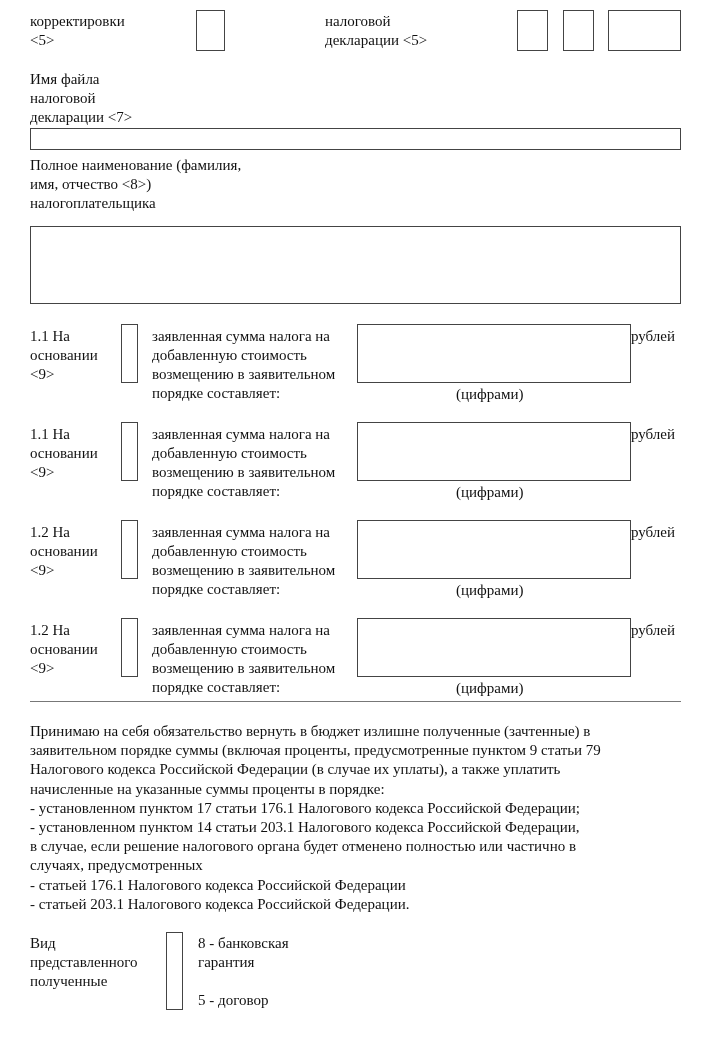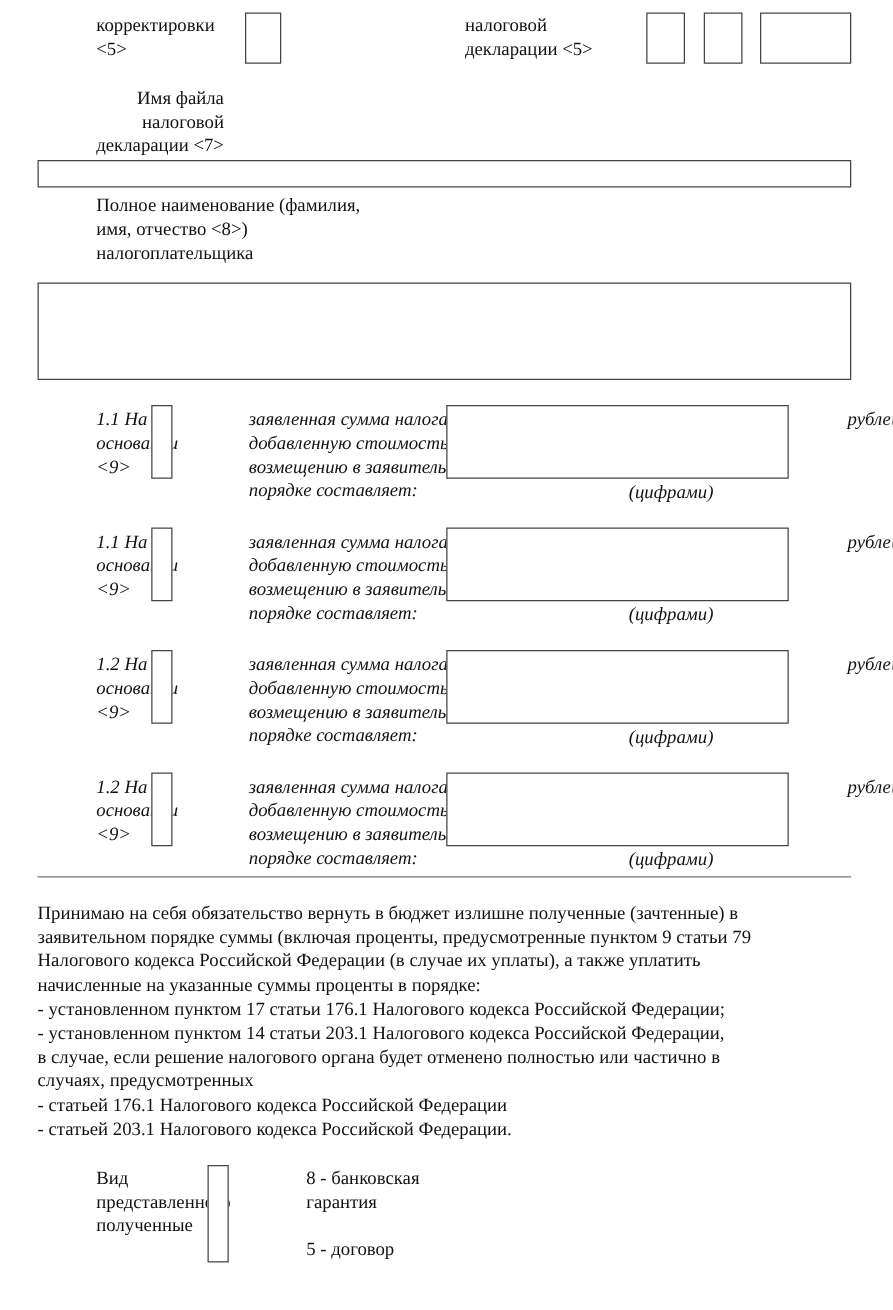--- a/index.html
+++ b/index.html
@@ -1,36 +1,36 @@
 <!DOCTYPE html>
 <html><head>
 <meta charset="utf-8">
 <style>
   html, body { margin:0; padding:0; background:#ffffff; }
   body { width:714px; height:1048px; position:relative; overflow:hidden;
          font-family:"Liberation Serif", "DejaVu Serif", serif; font-size:15px; color:#111; line-height:19px; }
-  .abs { position:absolute;font-style:italic; }
+  .abs { position:absolute; }
   .box { position:absolute; border:1.5px solid #444; box-sizing:border-box; background:#fff; }
-  .label { position:absolute; white-space:pre-line;margin-left:47px; }
+  .label { position:absolute; white-space:pre-line; }
   .hr { position:absolute; left:30px; width:651px; height:0; border-top:1.5px solid #777; }
   .para { position:absolute; left:30px; width:660px; white-space:pre-line; }
 </style>
 </head>
 <body>
 
 <div class="label" style="left:30px; top:12px;">корректировки
 &lt;5&gt;</div>
 <div class="box" style="left:196px; top:10px; width:29px; height:41px;"></div>
 <div class="label" style="left:325px; top:12px;">налоговой
 декларации &lt;5&gt;</div>
 <div class="box" style="left:517px; top:10px; width:31px; height:41px;"></div>
 <div class="box" style="left:563px; top:10px; width:31px; height:41px;"></div>
 <div class="box" style="left:608px; top:10px; width:73px; height:41px;"></div>
 
-<div class="label" style="left:30px; top:70px;text-align:right;">Имя файла
+<div class="label" style="left:30px; top:70px;">Имя файла
 налоговой
 декларации &lt;7&gt;</div>
 <div class="box" style="left:30px; top:128px; width:651px; height:22px;"></div>
 
 <div class="label" style="left:30px; top:156px;">Полное наименование (фамилия,
 имя, отчество &lt;8&gt;)
 налогоплательщика</div>
 <div class="box" style="left:30px; top:226px; width:651px; height:78px;"></div>
 
 <div class="abs" style="left:0; top:324px; width:714px; height:80px;">

